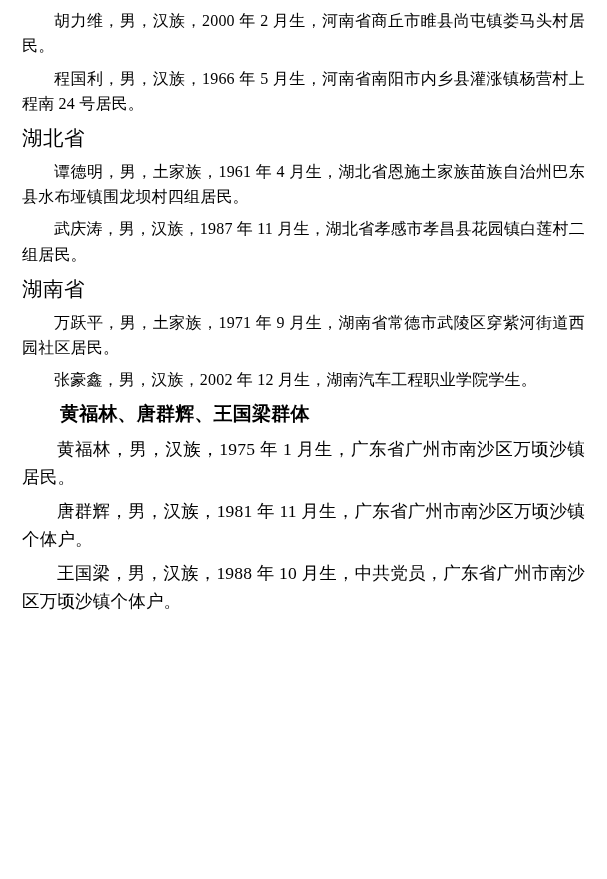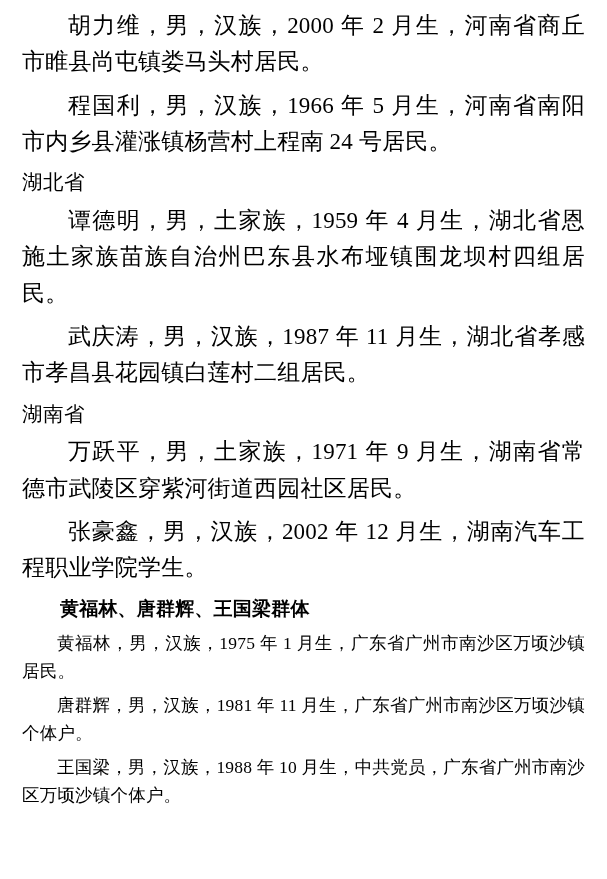--- a/index.html
+++ b/index.html
@@ -14,21 +14,21 @@
     color: #000000;
     overflow: hidden;
   }
   .page {
     box-sizing: border-box;
     width: 607px;
     height: 879px;
     padding: 8px 22px 0 22px;
   }
   .para {
-    font-size: 23px;
+    font-size: 16px;
     line-height: 1.58;
     text-indent: 2em;
     margin: 0 0 7px 0;
     text-align: justify;
     text-justify: inter-ideograph;
     letter-spacing: 0.2px;
   }
   .para.small {
     font-size: 17.5px;
     line-height: 1.60;
@@ -53,21 +53,21 @@
 </style>
 </head>
 <body>
 
 <div class="page">
 
   <p class="para">胡力维，男，汉族，2000 年 2 月生，河南省商丘市睢县尚屯镇娄马头村居民。</p>
   <p class="para">程国利，男，汉族，1966 年 5 月生，河南省南阳市内乡县灌涨镇杨营村上程南 24 号居民。</p>
 
   <h2 class="heading">湖北省</h2>
-  <p class="para">谭德明，男，土家族，1959 年 4 月生，湖北省恩施土家族苗族自治州巴东县水布垭镇围龙坝村四组居民。</p>
+  <p class="para">谭德明，男，土家族，1961 年 4 月生，湖北省恩施土家族苗族自治州巴东县水布垭镇围龙坝村四组居民。</p>
   <p class="para">武庆涛，男，汉族，1987 年 11 月生，湖北省孝感市孝昌县花园镇白莲村二组居民。</p>
 
   <h2 class="heading">湖南省</h2>
   <p class="para">万跃平，男，土家族，1971 年 9 月生，湖南省常德市武陵区穿紫河街道西园社区居民。</p>
   <p class="para">张豪鑫，男，汉族，2002 年 12 月生，湖南汽车工程职业学院学生。</p>
 
   <p class="subheading">黄福林、唐群辉、王国梁群体</p>
   <p class="para small">黄福林，男，汉族，1975 年 1 月生，广东省广州市南沙区万顷沙镇居民。</p>
   <p class="para small">唐群辉，男，汉族，1981 年 11 月生，广东省广州市南沙区万顷沙镇个体户。</p>
   <p class="para small">王国梁，男，汉族，1988 年 10 月生，中共党员，广东省广州市南沙区万顷沙镇个体户。</p>

